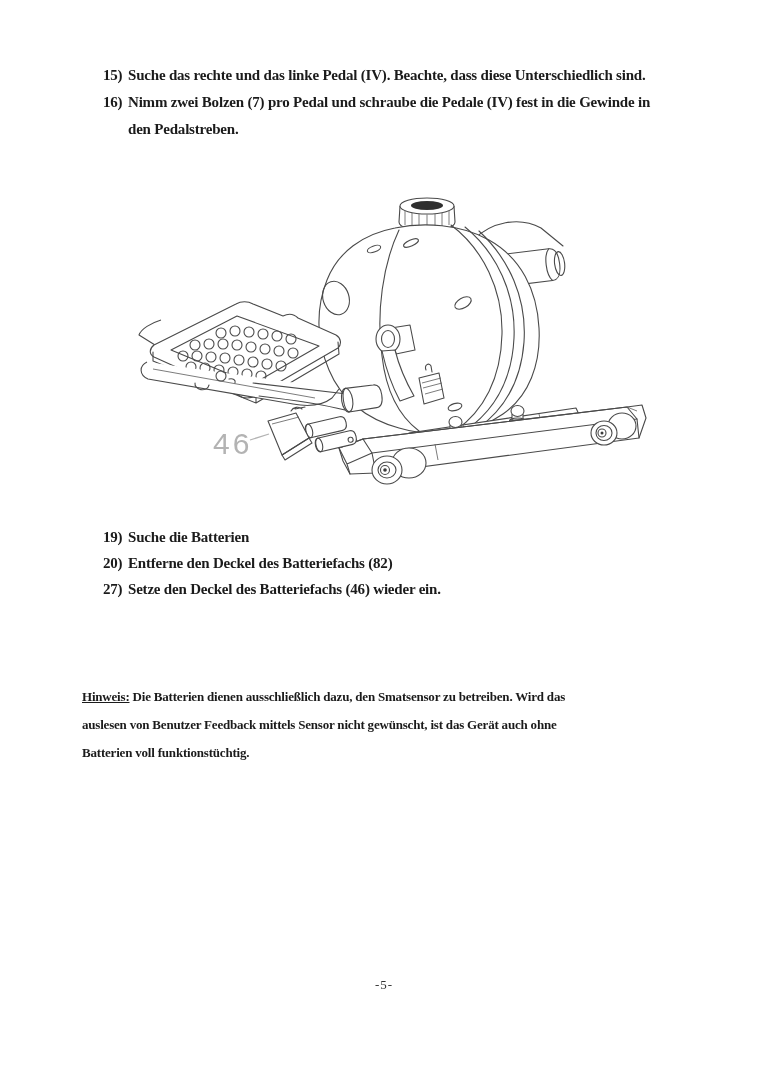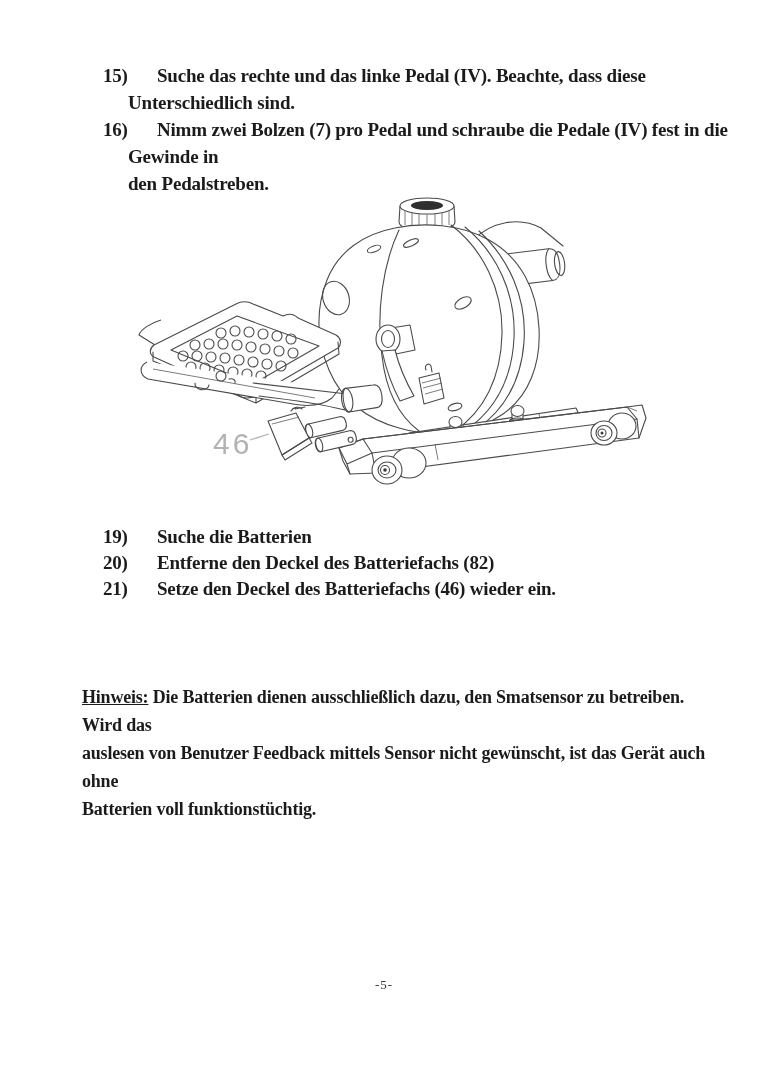--- a/index.html
+++ b/index.html
@@ -2,32 +2,32 @@
 <html><head>
 <meta charset="utf-8">
 <style>
   html,body{margin:0;padding:0;}
   body{
     width:768px;height:1068px;background:#ffffff;position:relative;
     font-family:"Liberation Serif","DejaVu Serif",serif;color:#1b1b1b;
     overflow:hidden;
   }
   .page{position:absolute;inset:0;}
-  .steps{position:absolute;font-weight:bold;font-size:19px;letter-spacing:-0.2px;}
+  .steps{position:absolute;font-weight:bold;font-size:15px;letter-spacing:-0.2px;}
   .steps-top{left:103px;top:62px;width:640px;line-height:27px;}
   .step-intro{left:103px;top:164px;width:640px;line-height:27px;}
   .steps-bottom{left:103px;top:524px;width:640px;line-height:26px;}
   .step{position:relative;padding-left:25px;}
   .step-num{position:absolute;left:0;top:0;}
-  .step-text{white-space:pre-line;margin-left:29px;}
+  .step-text{white-space:pre-line;}
   .figure{position:absolute;left:133px;top:192px;width:525px;height:315px;}
   .figure svg{display:block;}
   .note{
     position:absolute;left:82px;top:683px;width:644px;
-    font-weight:bold;font-size:18px;line-height:28px;letter-spacing:-0.2px;
+    font-weight:bold;font-size:13px;line-height:28px;letter-spacing:-0.2px;
   }
   .note-label{text-decoration:underline;}
   .note-text{white-space:pre-line;}
   .footer{
     position:absolute;left:0;right:0;top:977px;text-align:center;
     font-size:13px;color:#333;letter-spacing:1px;
   }
   
   .art{stroke:#4a4a4a;stroke-width:1.1;fill:none;stroke-linecap:round;stroke-linejoin:round;}
   .art-solid{stroke:#4a4a4a;stroke-width:1.1;fill:#ffffff;stroke-linejoin:round;}
@@ -219,21 +219,21 @@
   <div class="steps steps-bottom">
     <div class="step">
       <span class="step-num">19)</span>
       <span class="step-text">Suche die Batterien</span>
     </div>
     <div class="step">
       <span class="step-num">20)</span>
       <span class="step-text">Entferne den Deckel des Batteriefachs (82)</span>
     </div>
     <div class="step">
-      <span class="step-num">21)</span>
+      <span class="step-num">27)</span>
       <span class="step-text">Setze den Deckel des Batteriefachs (46) wieder ein.</span>
     </div>
   </div>
 
   <div class="note">
     <span class="note-label">Hinweis:</span><span class="note-text"> Die Batterien dienen ausschließlich dazu, den Smatsensor zu betreiben. Wird das
 auslesen von Benutzer Feedback mittels Sensor nicht gewünscht, ist das Gerät auch ohne
 Batterien voll funktionstüchtig.</span>
   </div>
 

